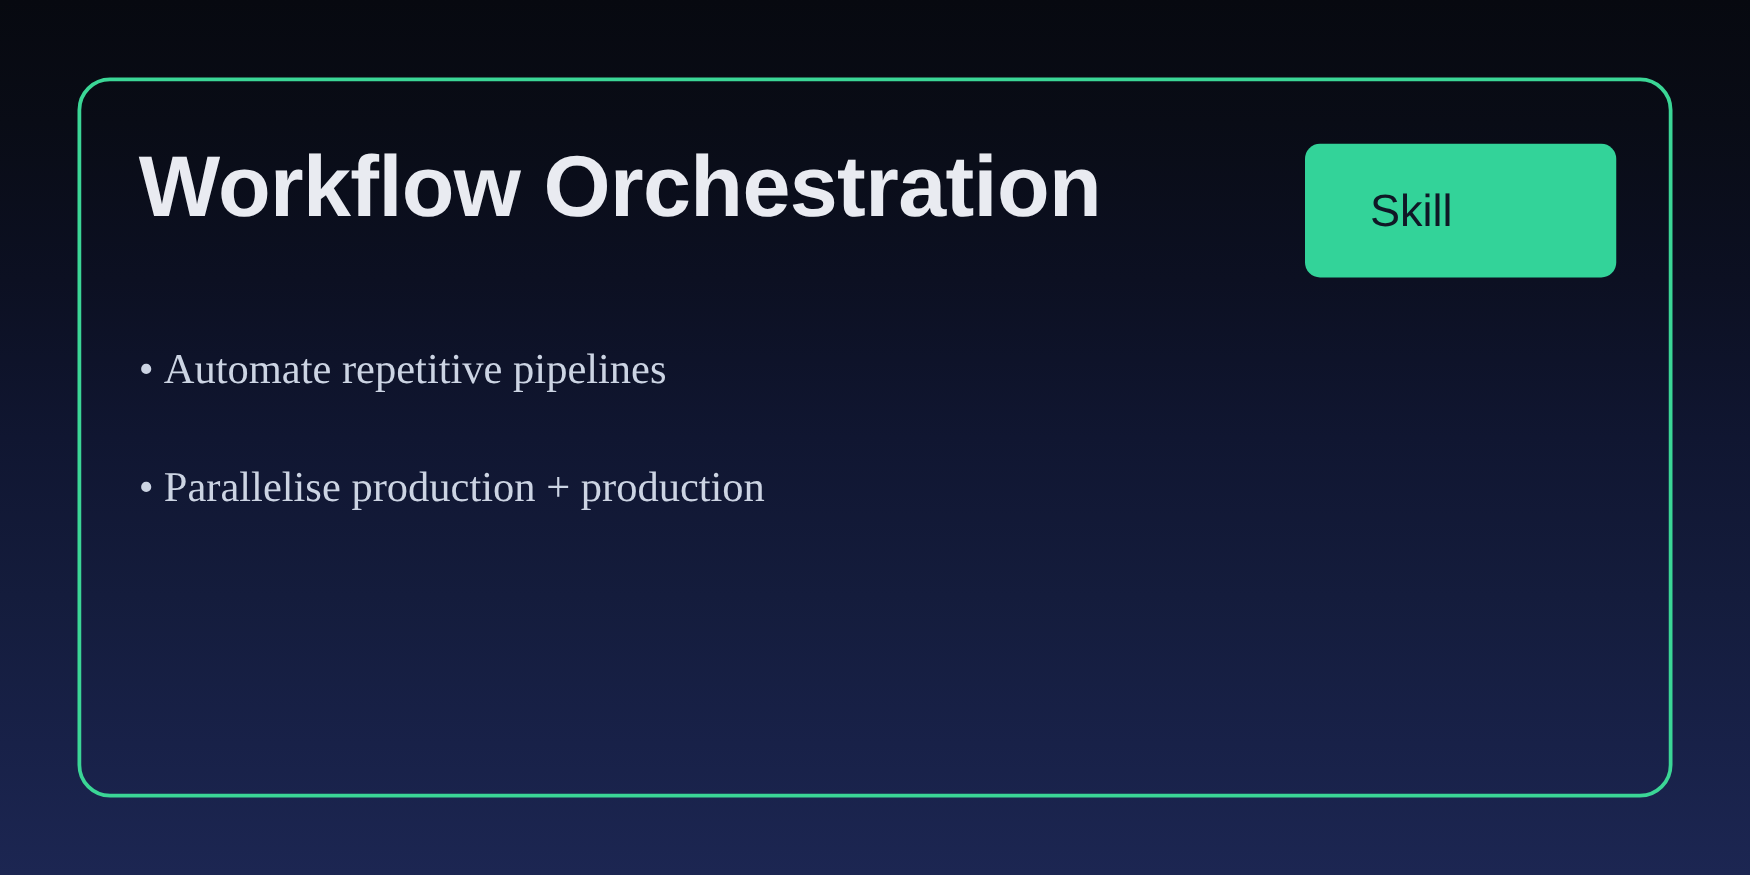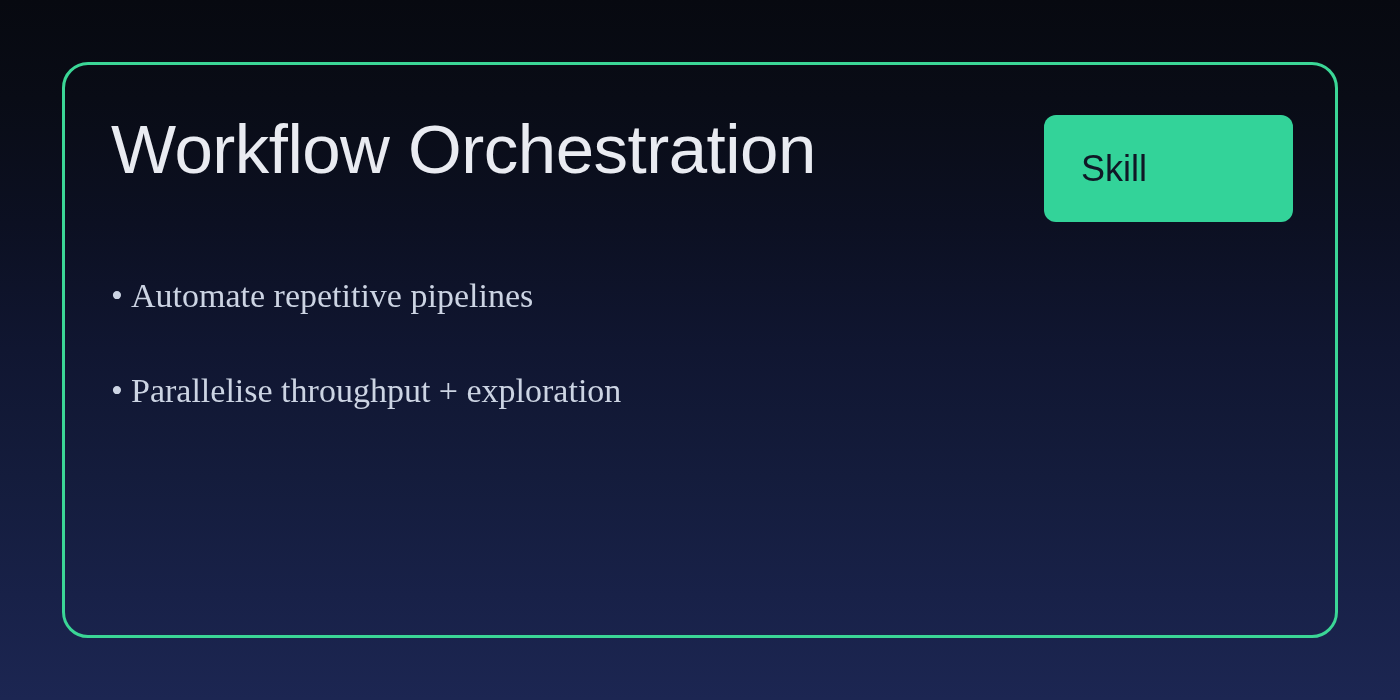--- a/index.html
+++ b/index.html
@@ -51,42 +51,42 @@
     width: 100%;
     height: 170px;
   }
 
   #page-title {
     position: absolute;
     left: 46px;
     top: 50px;
     margin: 0;
     font-size: 69px;
-    font-weight: normal;
+    font-weight: bold;
     line-height: 1;
     letter-spacing: -0.5px;
     color: #e9ebf1;
     white-space: nowrap;
     text-align: right;
   }
 
   #type-badge {
     position: absolute;
     left: 979px;
     top: 50px;
     width: 249px;
     height: 107px;
     border-radius: 12px;
     background: #33d399;
     box-sizing: border-box;
   }
 
   #type-badge-label {
     position: absolute;
-    left: 37px;
+    left: 52px;
     top: 50%;
     transform: translateY(-50%);
     font-size: 36px;
     line-height: 1;
     color: #101726;
     white-space: nowrap;
   }
 
   #bullet-list {
     position: absolute;
@@ -139,21 +139,21 @@
 
     </header>
 
     <ul id="bullet-list">
 
       <li class="bullet-item">
         <span class="bullet-dot">•</span><span class="bullet-text">Automate repetitive pipelines</span>
       </li>
 
       <li class="bullet-item">
-        <span class="bullet-dot">•</span><span class="bullet-text">Parallelise throughput + exploration</span>
+        <span class="bullet-dot">•</span><span class="bullet-text">Parallelise production + production</span>
       </li>
 
 
     </ul>
 
   </section>
 
 </div>
 
 </body></html>

